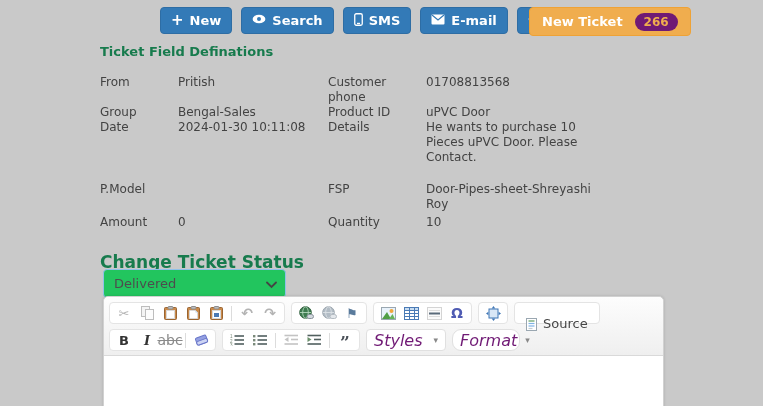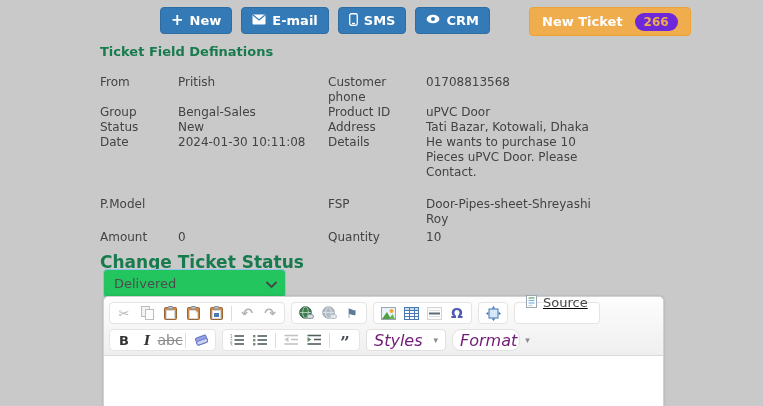--- a/index.html
+++ b/index.html
@@ -21,21 +21,21 @@
   .btn-blue .plus{font-size:15px;font-weight:bold;line-height:1;}
   .btn-orange{
     position:absolute;top:7px;left:529px;
     display:flex;align-items:center;gap:12px;
     background:#f0ad4e;border:1px solid #eea236;border-radius:4px;
     color:#fff;font-size:13px;font-weight:bold;
     padding:0 12px;height:29px;cursor:pointer;
     font-family:inherit;
   }
   .badge-pill{
-    background:#6d28d9;color:#f0ad4e;border-radius:10px;
+    background:#701a75;color:#f0ad4e;border-radius:10px;
     padding:2px 9px;font-size:12px;font-weight:bold;
   }
   
   .fields{position:absolute;left:100px;top:44px;width:520px;}
   .section-title{color:#177b4d;font-weight:bold;font-size:13px;margin:0 0 16px 0;}
   table.fgrid{border-collapse:collapse;table-layout:fixed;}
   table.fgrid td{padding:0;vertical-align:top;line-height:15px;}
   td.c1{width:78px;}  td.c2{width:150px;overflow-wrap:break-word;}
   td.c3{width:98px;}  td.c4{width:172px;overflow-wrap:break-word;}
   tr.gap td{padding-top:17px;}
@@ -75,22 +75,22 @@
   }
   .ed-sep{width:1px;height:15px;background:#dcdcdc;margin:0 3px;}
   .g-dis{color:#b3b3b3;font-size:13px;line-height:1;}
   .g-undo{color:#b3b3b3;font-size:14px;font-weight:bold;line-height:1;}
   .g-anchor{color:#5a7b9c;font-size:13px;line-height:1;}
   .g-omega{color:#4f5bb3;font-size:14px;font-weight:bold;line-height:1;}
   .g-bold{color:#333;font-size:13px;font-weight:900;line-height:1;}
   .g-italic{color:#333;font-size:13px;font-weight:bold;font-style:italic;font-family:"DejaVu Serif","Liberation Serif",serif;line-height:1;}
   .g-strike{color:#8a8a8a;font-size:14px;text-decoration:line-through;line-height:1;}
   .g-quote{color:#4a5058;font-size:17px;font-weight:bold;font-family:"DejaVu Serif","Liberation Serif",serif;line-height:0.6;margin-top:5px;}
-  .ed-source{display:flex;align-items:flex-start;gap:6px;padding:0 8px;height:36px;
-    border:none;background:transparent;border-radius:3px;cursor:pointer;font-family:inherit;text-decoration:underline;}
+  .ed-source{display:flex;align-items:flex-end;gap:6px;padding:0 8px;height:36px;
+    border:none;background:transparent;border-radius:3px;cursor:pointer;font-family:inherit;}
   .ed-source span{font-size:13px;color:#474747;}
   .combo{
     display:flex;align-items:center;justify-content:space-between;
     background:#fff;border:1px solid #e0e0e0;border-radius:4px;
     height:22px;box-sizing:border-box;padding:0 7px;cursor:pointer;
   }
   .combo .combo-label{font-style:italic;color:#701a75;font-size:16px;text-align:right;}
   .combo .caret{color:#888;font-size:9px;margin-left:8px;}
   .combo-styles{width:80px;}
   .combo-format{width:68px;border-radius:9px;}
@@ -98,34 +98,41 @@
 </style>
 </head>
 <body>
 
 <div class="topbar">
   <button class="btn-blue">
     <span class="plus">+</span>
     <span>New</span>
   </button>
   <button class="btn-blue">
+    <span><svg width="14" height="12" viewBox="0 0 14 12">
+          <ellipse cx="7" cy="6" rx="6.4" ry="4.3" fill="#fff"></ellipse>
+          <circle cx="7" cy="6" r="2" fill="#337ab7"></circle>
+        </svg></span>
+    <span>Search</span>
+  </button>
+  <button class="btn-blue">
+    <span><svg width="9" height="13" viewBox="0 0 9 13">
+          <rect x="0.75" y="0.75" width="7.5" height="11.5" rx="1.5" fill="none" stroke="#fff" stroke-width="1.3"></rect>
+          <line x1="3" y1="10.4" x2="6" y2="10.4" stroke="#fff" stroke-width="1.2"></line>
+        </svg></span>
+    <span>SMS</span>
+  </button>
+  <button class="btn-blue">
     <span><svg width="14" height="11" viewBox="0 0 14 11">
           <rect x="0.5" y="0.5" width="13" height="10" rx="1" fill="#fff"></rect>
           <path d="M1 1 L7 6 L13 1" fill="none" stroke="#337ab7" stroke-width="1.2"></path>
         </svg></span>
     <span>E-mail</span>
   </button>
   <button class="btn-blue">
-    <span><svg width="9" height="13" viewBox="0 0 9 13">
-          <rect x="0.75" y="0.75" width="7.5" height="11.5" rx="1.5" fill="none" stroke="#fff" stroke-width="1.3"></rect>
-          <line x1="3" y1="10.4" x2="6" y2="10.4" stroke="#fff" stroke-width="1.2"></line>
-        </svg></span>
-    <span>SMS</span>
-  </button>
-  <button class="btn-blue">
     <span><svg width="14" height="12" viewBox="0 0 14 12">
           <ellipse cx="7" cy="6" rx="6.4" ry="4.3" fill="#fff"></ellipse>
           <circle cx="7" cy="6" r="2" fill="#337ab7"></circle>
         </svg></span>
     <span>CRM</span>
   </button>
 </div>
 <button class="btn-orange">
   <span>New Ticket</span>
   <span class="badge-pill">266</span>
@@ -144,26 +151,20 @@
   </tr>
 
 
   <tr>
     <td class="c1 ll">Group</td>
     <td class="c2 lv">Bengal-Sales</td>
     <td class="c3 rl">Product ID</td>
     <td class="c4 rv">uPVC Door</td>
   </tr>
 
-  <tr>
-    <td class="c1 ll">Status</td>
-    <td class="c2 lv">New</td>
-    <td class="c3 rl">Address</td>
-    <td class="c4 rv">Tati Bazar, Kotowali, Dhaka</td>
-  </tr>
 
   <tr>
     <td class="c1 ll">Date</td>
     <td class="c2 lv">2024-01-30 10:11:08</td>
     <td class="c3 rl">Details</td>
     <td class="c4 rv">He wants to purchase 10 Pieces uPVC Door. Please Contact.</td>
   </tr>
 
   <tr class="gap">
     <td class="c1 ll">P.Model</td>

